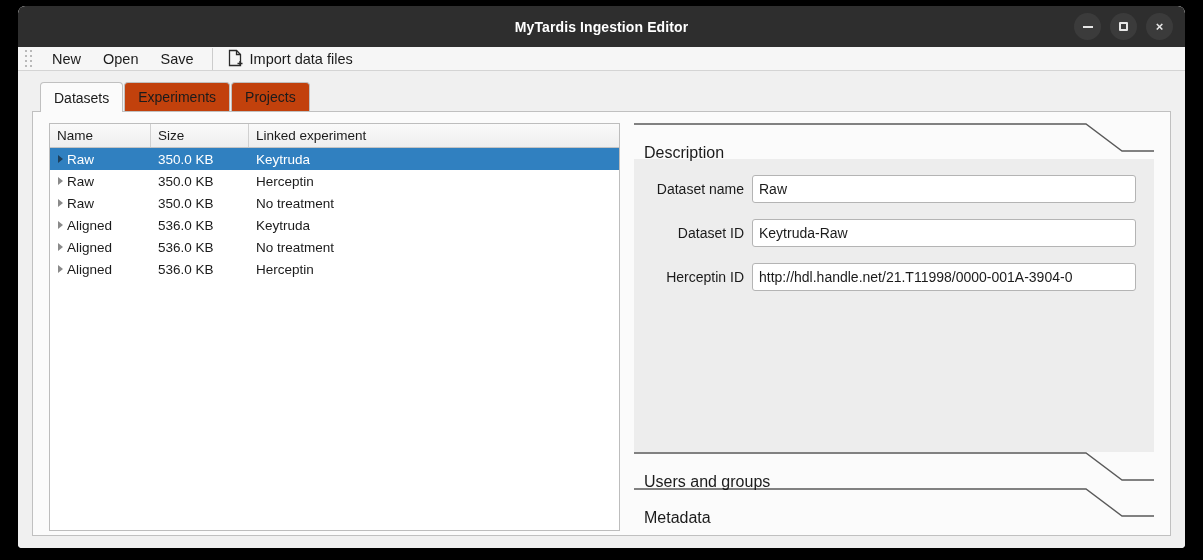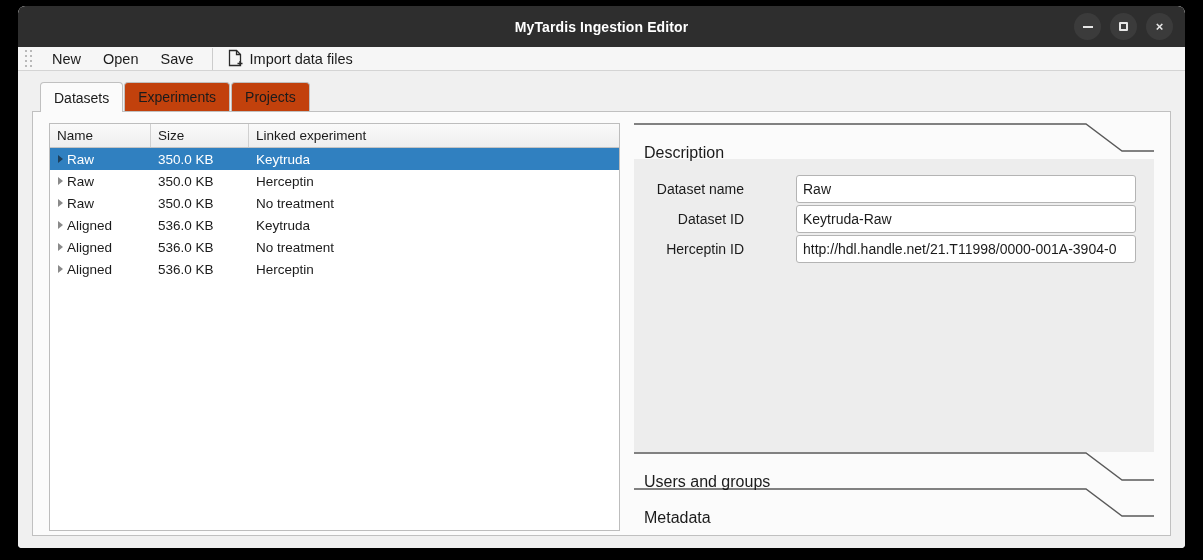--- a/index.html
+++ b/index.html
@@ -238,22 +238,21 @@
   .acc-body {
     background: #ededed;
     flex: 1 1 auto;
     padding: 16px 18px 10px 0;
     min-height: 0;
     overflow: hidden;
   }
 
   .form-row {
     display: flex; align-items: center;
-    margin-bottom: 2px;
-    gap: 44px;
+    margin-bottom: 16px;
   }
   .form-label {
     width: 118px; flex: 0 0 auto;
     text-align: right;
     font-size: 14px;
     color: #1b1b1b;
     padding-right: 8px;
   }
   .form-input {
     flex: 1 1 auto;

